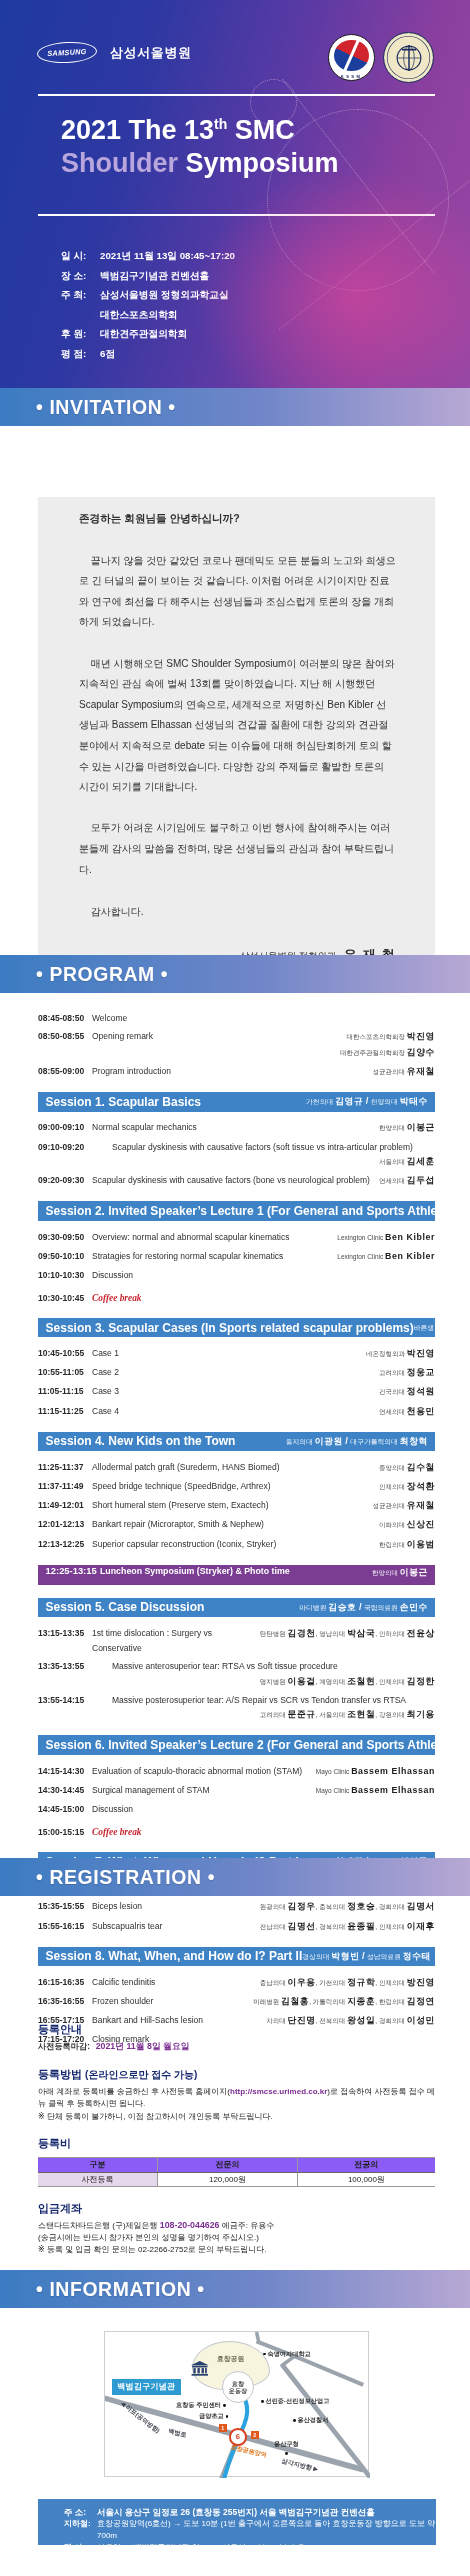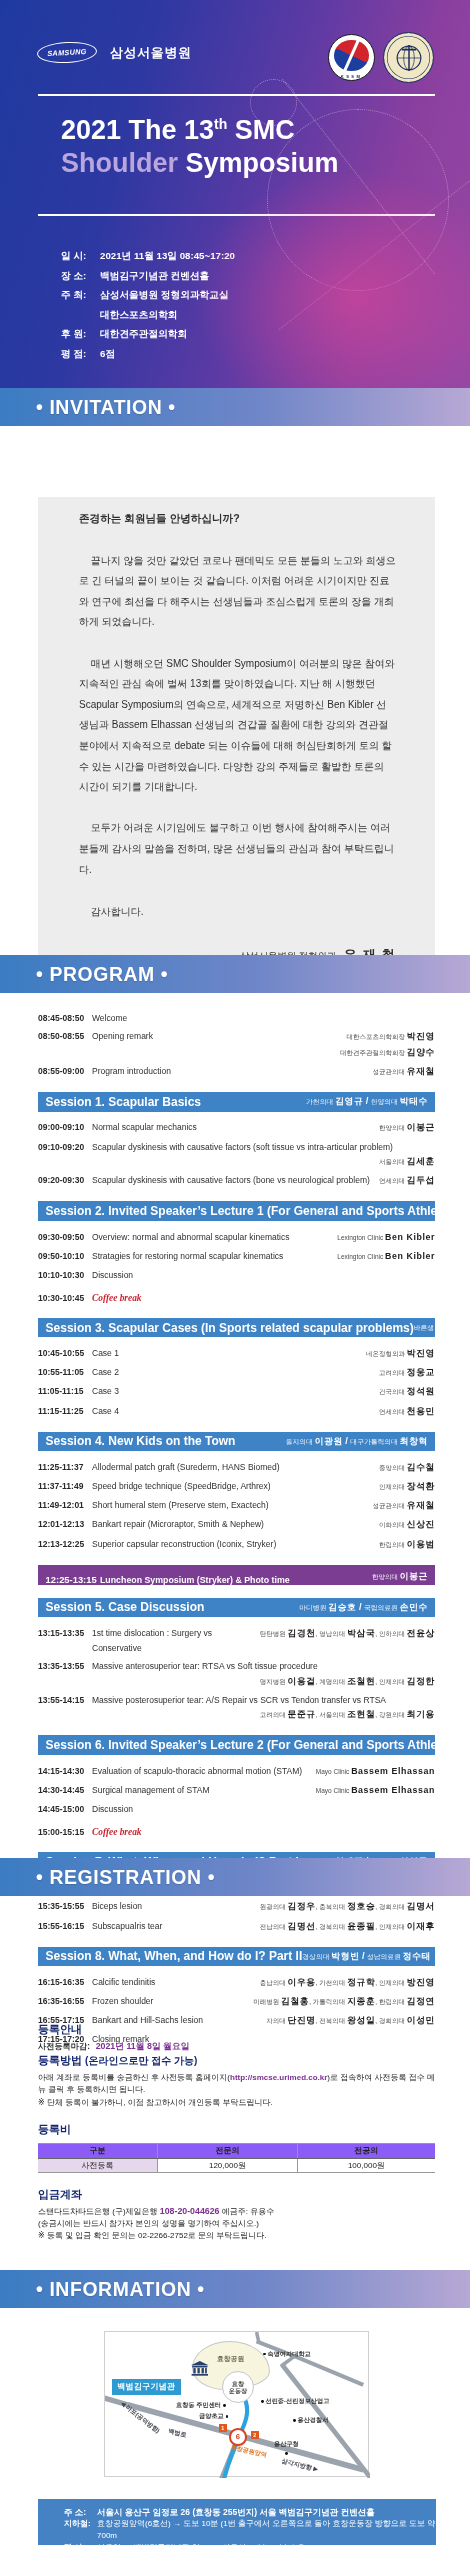--- a/index.html
+++ b/index.html
@@ -56,49 +56,49 @@
   .inv-p { text-indent:11.8px; margin-bottom:20.6px; font-weight:500; }
   .inv-thanks { text-indent:11.8px; margin-top:22px; }
   .inv-sign { text-align:right; margin-top:22px; }
   .inv-sign-prefix { font-size:9.4px; font-weight:500; }
   .inv-sign-name { font-size:13px; font-weight:800; letter-spacing:1.2px; margin-left:4.7px; }
 
   
   .program-list { position:absolute; top:1011px; left:38px; width:397px; }
   .prow { display:flex; align-items:baseline; margin-bottom:3.5px; line-height:14.7px; font-size:8.5px; color:#2f2f2f; }
   .prow-block { display:block; margin-bottom:3.5px; line-height:14.7px; font-size:8.5px; color:#2f2f2f; }
-  .prow-block .first { display:flex; align-items:baseline; }
+  .prow-block .first { display:flex; align-items:baseline;gap:20px; }
   .ptime { flex:0 0 54px; width:54px; font-weight:600; color:#2a2a2a; }
   .ptitle { flex:1; font-weight:500; }
   .pright { text-align:right; white-space:nowrap; }
   .sp-line { line-height:14.7px; }
   .aff { font-size:6.5px; color:#4a4a4a; }
   .spname { font-size:8.8px; font-weight:700; color:#1c1c1c; letter-spacing:0.6px; }
   .coffee .ptitle, .ptitle.coffee { color:#c8242e; font-weight:700; font-style:italic; font-family:"Liberation Serif","DejaVu Serif",serif; font-size:9.4px; }
   .coffee-row { margin-top:8.2px; margin-bottom:9.4px; }
   .session { display:flex; justify-content:space-between; align-items:center; background:#3e83c6; height:19.4px;
     padding:0 7px 0 7.6px; margin:12.3px 0 8.8px 0; }
   .s-title { color:#fff; font-size:12px; font-weight:700; white-space:nowrap; }
   .s-chairs { white-space:nowrap; }
   .s-chairs .aff { color:rgba(255,255,255,.95); font-size:6.8px; }
   .s-chairs .spname { color:#ffffff; font-size:8.8px; }
   .s-chairs .sep { color:#fff; font-weight:700; padding:0 2.4px; }
-  .lunch { display:flex; justify-content:space-between; align-items:flex-end; background:#7a3d92; height:19.4px;
+  .lunch { display:flex; justify-content:space-between; align-items:flex-start; background:#7a3d92; height:19.4px;
     padding:0 7px 0 0; margin:13px 0 13px 0; }
   .lunch .lleft { display:flex; align-items:baseline; color:#fff; }
   .lunch .ptime { color:#fff; padding-left:7.6px; flex:0 0 62px; width:62px; }
   .lunch .ltitle { color:#fff; font-weight:700; font-size:8.8px; }
   .lunch .aff { color:rgba(255,255,255,.95); }
   .lunch .spname { color:#fff; }
 
   
   .reg { position:absolute; top:2022px; left:38px; width:397px; color:#222; }
   .reg-h { font-size:11px; font-weight:800; color:#16286e; margin-bottom:4.1px; }
   .reg-h .reg-h-sub { font-weight:600; font-size:10px; }
-  .reg-deadline { font-size:8.2px; }
+  .reg-deadline { font-size:8.2px; margin-bottom:14px; }
   .reg-deadline .dl-label { color:#333; font-weight:600; }
   .reg-deadline .dl-value { color:#7d2f92; font-weight:800; font-size:8.8px; margin-left:3.5px; }
   .reg-body { font-size:8px; line-height:11.5px; color:#222; font-weight:500; }
   .reg-note { font-size:8px; margin-top:1.8px; font-weight:500; }
   .reg-url { color:#7d2f92; font-weight:700; }
   .reg-block2 { margin-top:14px; }
   .reg-table { width:100%; border-collapse:collapse; margin-top:5.9px; border-top:1.2px solid #3a3a3a; border-bottom:1.2px solid #3a3a3a; }
   .reg-table th, .reg-table td { height:14.7px; font-size:8px; text-align:center; border:0.6px solid #999; border-left:none; border-right:none; }
   .reg-table th { background:#8b5cf6; font-weight:700; border-bottom:0.9px solid #666; }
   .reg-table td.cat { background:#e6d8ec; }

